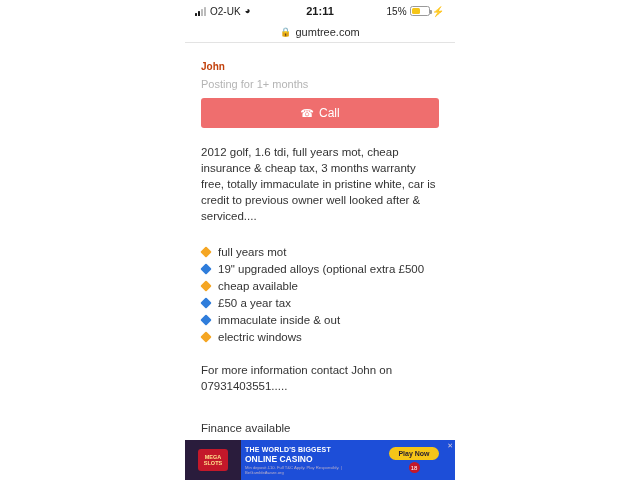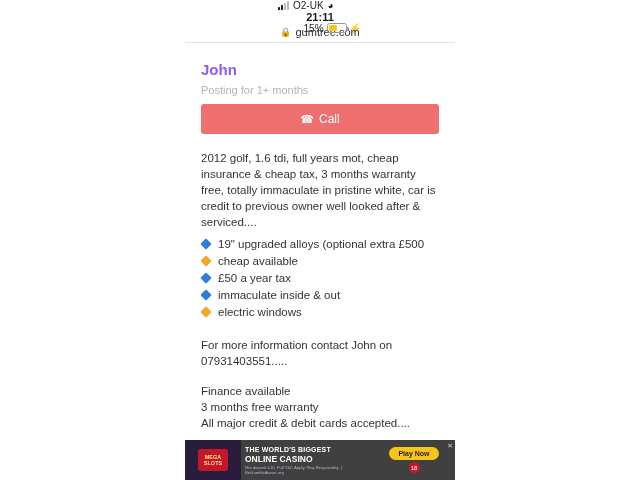--- a/index.html
+++ b/index.html
@@ -42,21 +42,20 @@
 
   
   .status-bar {
     height: 22px;
     display: flex;
     align-items: center;
     padding: 0 10px;
     font-size: 10px;
     color: #1b1b1b;
     background: #ffffff;
-    flex-direction: column;
   }
   .status-left {
     display: flex;
     align-items: center;
     gap: 4px;
     width: 84px;
   }
   .signal {
     display: inline-flex;
     align-items: flex-end;
@@ -70,20 +69,21 @@
     border-radius: 0.5px;
   }
   .signal i:nth-child(1){ height: 3px; }
   .signal i:nth-child(2){ height: 5px; }
   .signal i:nth-child(3){ height: 7px; background:#bcbcbc; }
   .signal i:nth-child(4){ height: 9px; background:#bcbcbc; }
   .carrier { font-size: 10px; letter-spacing: 0; }
   .wifi { font-size: 10px; line-height: 1; }
   .status-center {
     flex: 1;
+    text-align: center;
     font-size: 11px;
     font-weight: bold;
   }
   .status-right {
     width: 84px;
     display: flex;
     justify-content: flex-end;
     gap: 3px;
     font-size: 10px;
   }
@@ -129,23 +129,23 @@
   .lock-icon { font-size: 9px; color: #555; }
 
   
   .content {
     padding: 10px 16px 0 16px;
     box-sizing: border-box;
     height: 438px;
     position: relative;
   }
   .seller-name {
-    font-size: 15px;
-    font-weight: bold;
-    color: #8b5cf6;
+    font-size: 10px;
+    font-weight: bold;
+    color: #c2410c;
     margin: 8px 0 6px 0;
   }
   .posting-meta {
     font-size: 11px;
     color: #b4b4b4;
     margin-bottom: 8px;
   }
   .btn-row {
     display: flex;
     gap: 8px;
@@ -163,21 +163,21 @@
     justify-content: center;
     gap: 5px;
     font-family: "Liberation Sans", sans-serif;
     cursor: pointer;
   }
   .phone-glyph { font-size: 11px; }
   .description {
     font-size: 11.5px;
     line-height: 16px;
     color: #333333;
-    margin-bottom: 6px;
+    margin-bottom: 20px;
   }
   ul.features {
     list-style: none;
     margin: 0 0 16px 0;
     padding: 0;
   }
   ul.features li {
     font-size: 11.5px;
     line-height: 17px;
     color: #333333;
@@ -190,32 +190,32 @@
     top: 4px;
     width: 8px;
     height: 8px;
     transform: rotate(45deg);
     border-radius: 1px;
   }
   .tail-block {
     font-size: 11.5px;
     line-height: 16px;
     color: #333333;
-    margin-bottom: 14px;
+    margin-bottom: 26px;
   }
   .tail-block p { margin: 0; }
 
   
   .ad {
     position: absolute;
     left: 185px;
     bottom: 0;
     width: 270px;
     height: 40px;
-    background: #404040;
+    background: #1d4ed8;
     display: flex;
     align-items: center;
     overflow: hidden;
     box-sizing: border-box;
   }
   .ad-left {
     width: 56px;
     height: 40px;
     background: #2a1c3c;
     display: flex;
@@ -354,20 +354,21 @@
       <div class="btn-row">
         <button class="btn" style="background:#ef6e6e;">
           <span class="phone-glyph">☎</span>
           <span>Call</span>
         </button>
       </div>
 
       <div class="description">2012 golf, 1.6 tdi, full years mot, cheap insurance &amp; cheap tax, 3 months warranty free, totally immaculate in pristine white, car is credit to previous owner well looked after &amp; serviced....</div>
 
       <ul class="features">
+        <li><span class="bullet" style="background:#f5a623;"></span><span>full years mot</span></li>
         <li><span class="bullet" style="background:#2f7ddb;"></span><span>19" upgraded alloys (optional extra £500</span></li>
         <li><span class="bullet" style="background:#f5a623;"></span><span>cheap available</span></li>
         <li><span class="bullet" style="background:#2f7ddb;"></span><span>£50 a year tax</span></li>
         <li><span class="bullet" style="background:#2f7ddb;"></span><span>immaculate inside &amp; out</span></li>
         <li><span class="bullet" style="background:#f5a623;"></span><span>electric windows</span></li>
       </ul>
 
       <div class="tail-block">
         <p>For more information contact John on</p>
         <p>07931403551.....</p>

